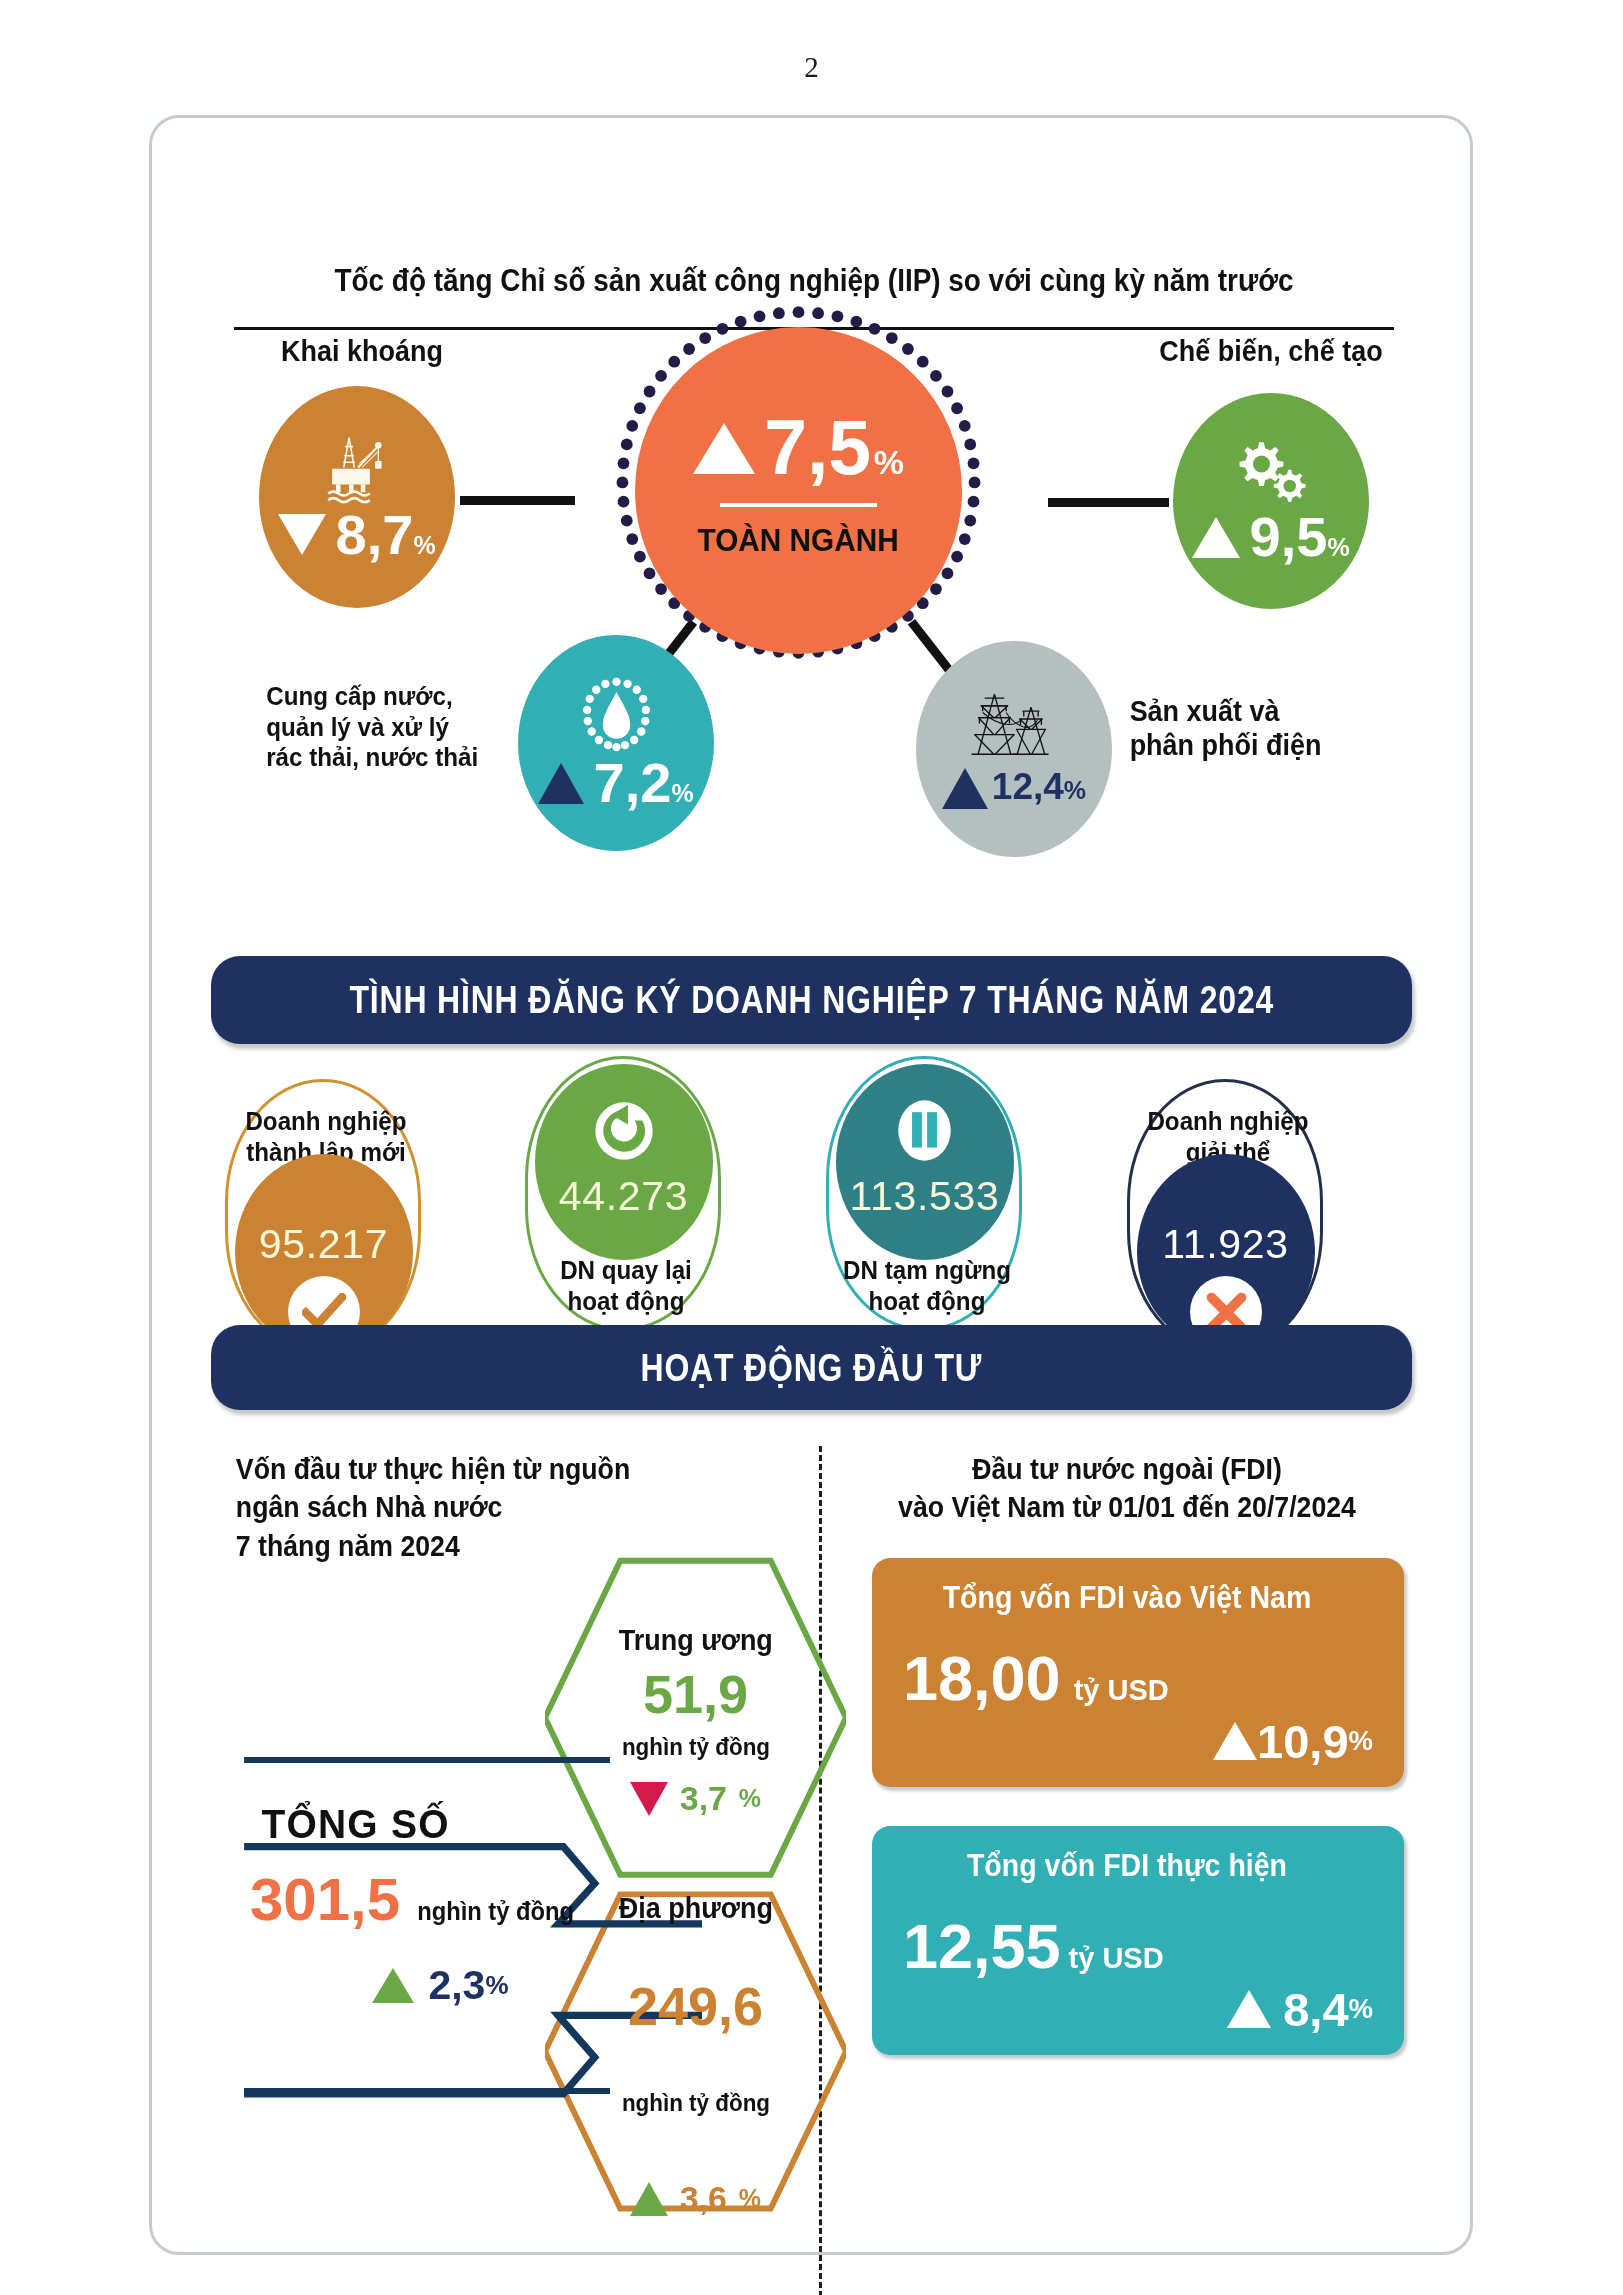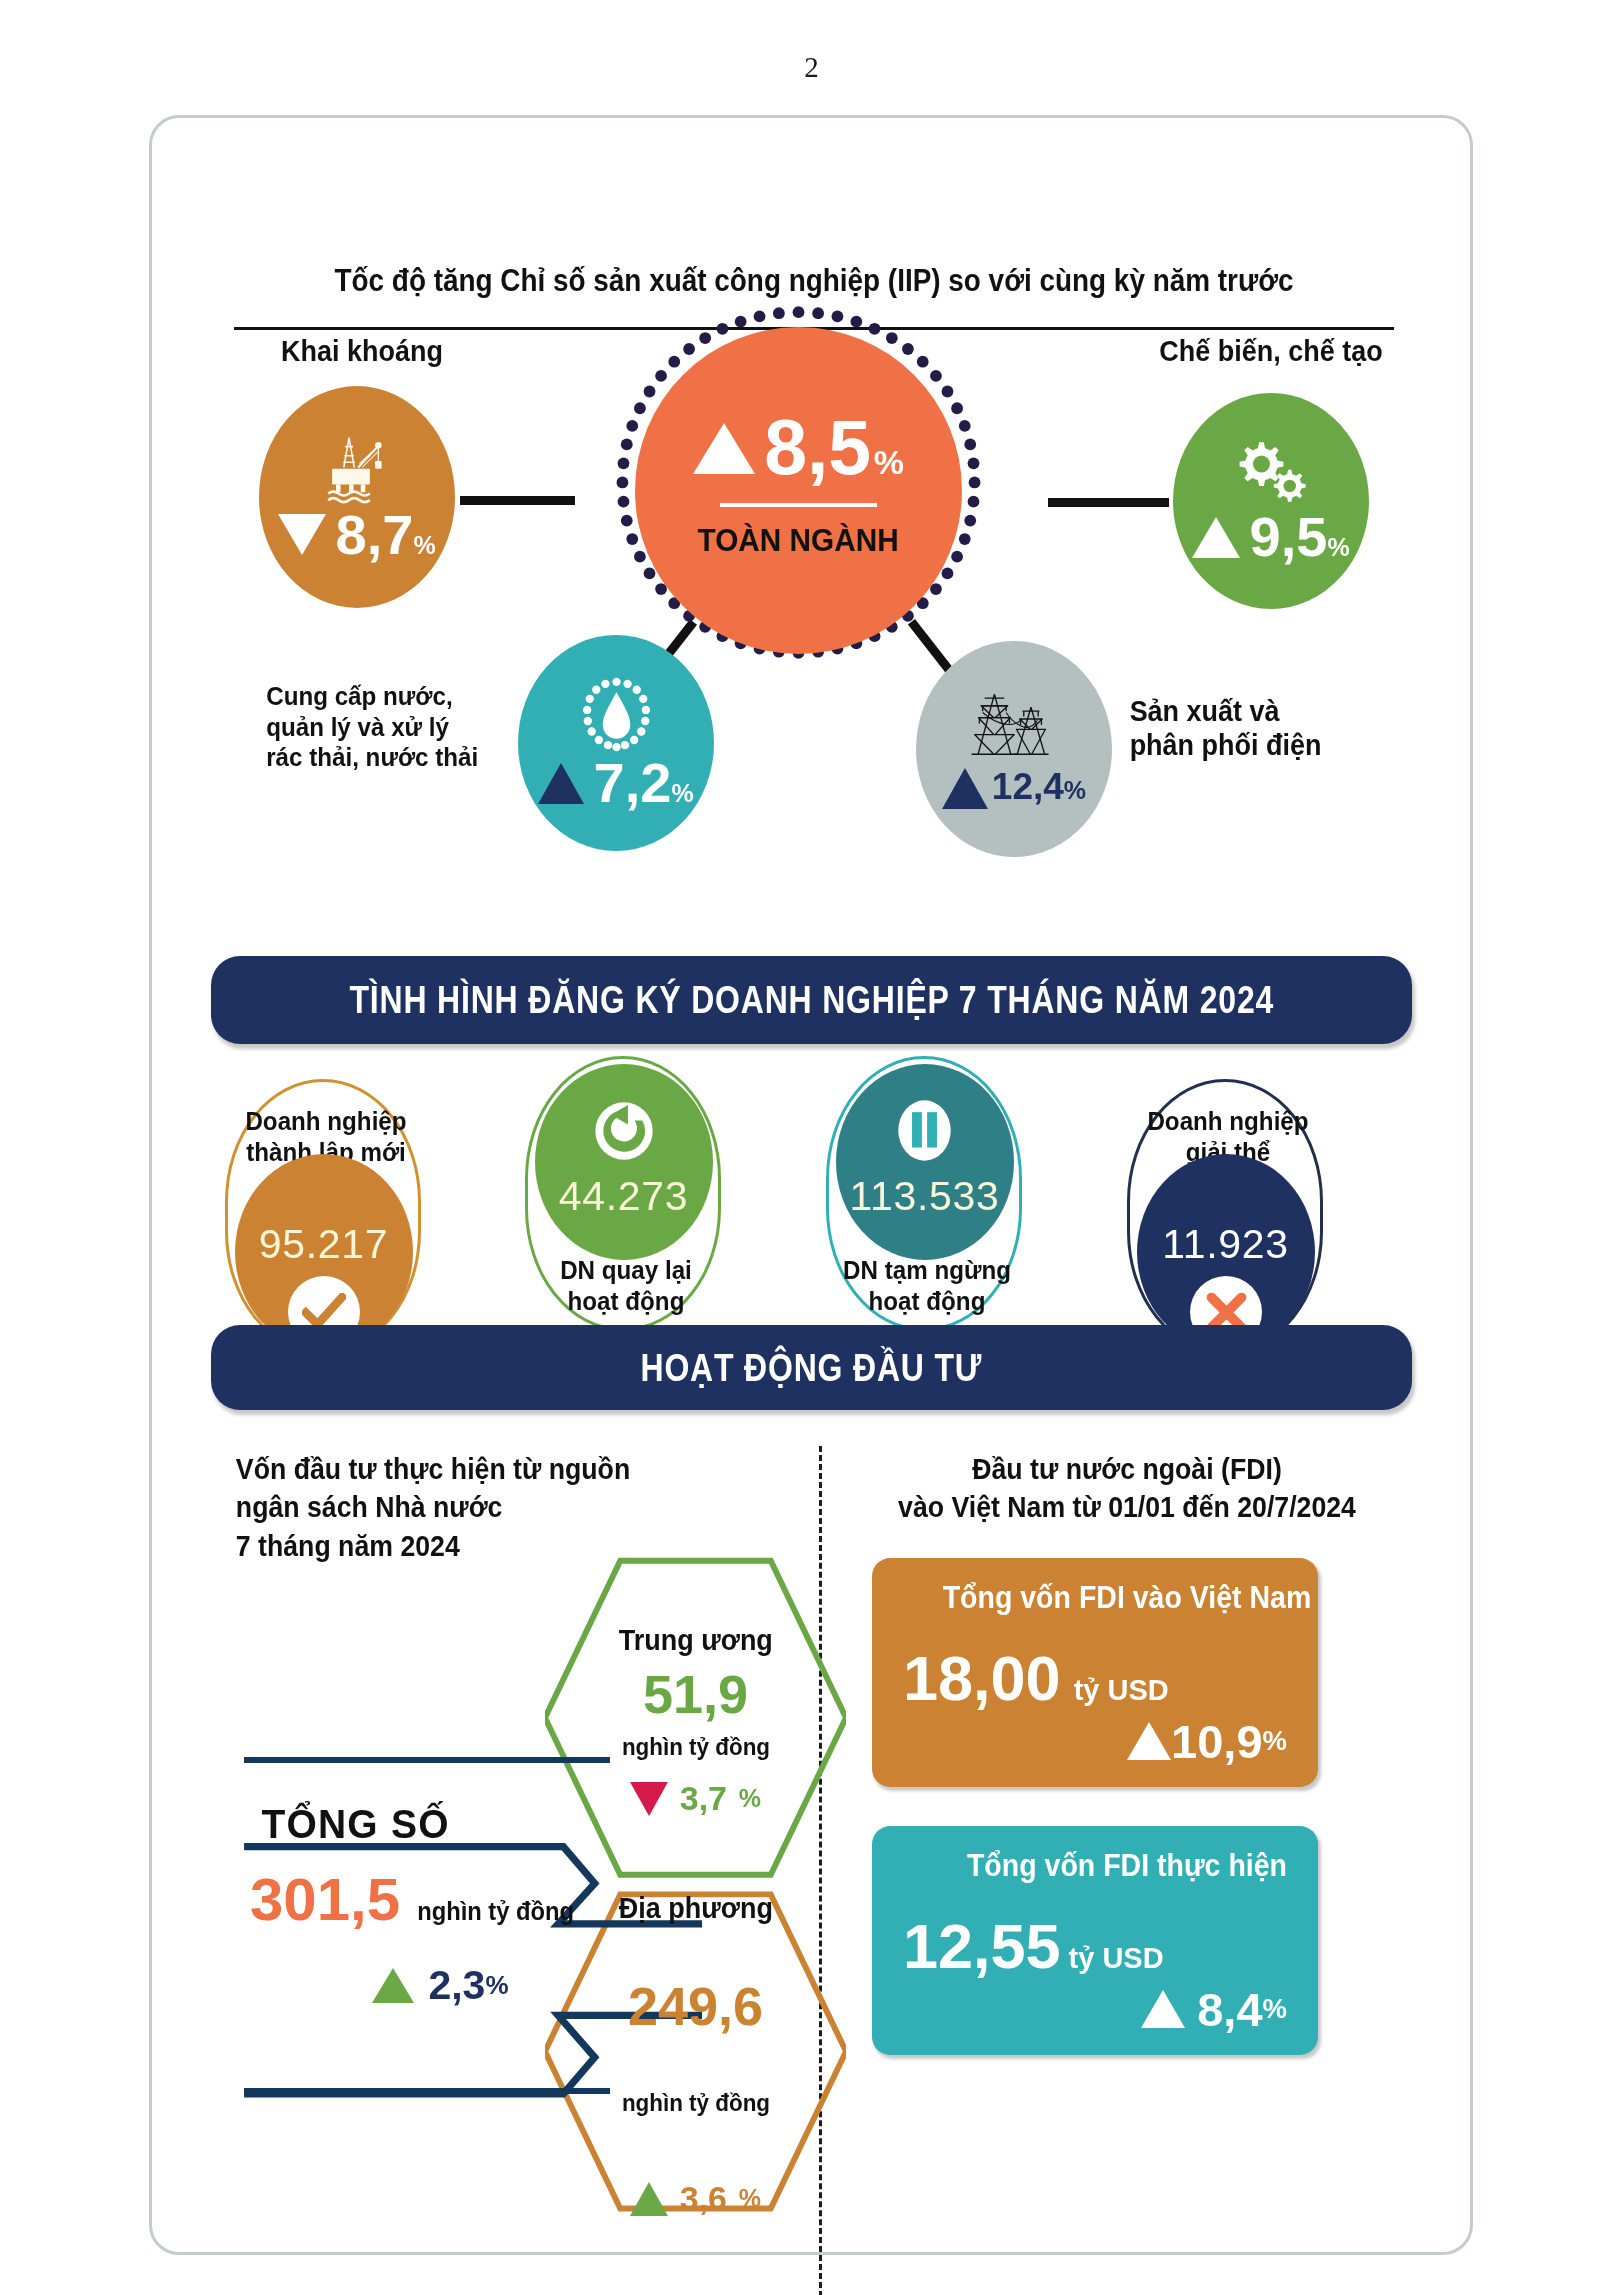--- a/index.html
+++ b/index.html
@@ -143,21 +143,21 @@
   .hexagon {
     position: absolute; display: flex; flex-direction: column;
     align-items: center; justify-content: center;
   }
   .hex-name { font-size: 29px; font-weight: bold; color: #111; transform: scaleX(0.93); }
   .hex-val { font-size: 54px; font-weight: bold; line-height: 1; }
   .hex-unit { font-size: 23.6px; font-weight: bold; color: #111; transform: scaleX(0.95);}
   .hex-delta { display: flex; align-items: center; gap: 11.8px; font-size: 34px; font-weight: bold; }
 
   .fdi-card {
-    position: absolute; left: 720px; width: 446px; height: 229px;
+    position: absolute; left: 720px; width: 532px; height: 229px;
     border-radius: 18.3px; box-shadow: 2.6px 3.9px 3.3px rgba(0,0,0,0.22);
     color: #fff;
   }
   .fdi-head {
     position: absolute; left: 0; top: 22px; width: 510px;
     text-align: center; font-size: 31px; font-weight: bold;
     transform: scaleX(0.92);
   }
   .fdi-big {
     position: absolute; left: 31px; top: 84px;
@@ -243,21 +243,21 @@
         <circle cx="171.8" cy="39.4" r="9"></circle>
         <circle cx="199.6" cy="28.4" r="9"></circle>
       <circle cx="228.5" cy="20.4" r="9"></circle>
         <circle cx="258" cy="15.6" r="9"></circle>
     </g>
   </svg>
 
   <div class="circle" id="circle-total">
     <div class="val" style="color:#fff;margin-top:-13px;">
       <span class="tri-up" style="border-left:31px solid transparent;border-right:31px solid transparent;border-bottom:51px solid #ffffff;margin-right:9.2px;"></span>
-      <span style="font-size:77px;">8,5</span>
+      <span style="font-size:77px;">7,5</span>
       <span style="font-size:34px;margin-left:2.6px;">%</span>
     </div>
     <div style="width:157px;height:3.9px;background:#fff;margin:17px 0 14.4px 0;"></div>
     <div style="font-size:32px;font-weight:bold;color:#111;transform:scaleX(0.93);">TOÀN NGÀNH</div>
   </div>
 
   <div class="label-out" id="label-mining">Khai khoáng</div>
   <div class="circle" id="circle-mining">
     <svg width="85" height="73" viewBox="0 0 130 112" style="margin-bottom:2.6px;">
       <g fill="#fdf8ec" stroke="#fdf8ec" stroke-width="2.4">

